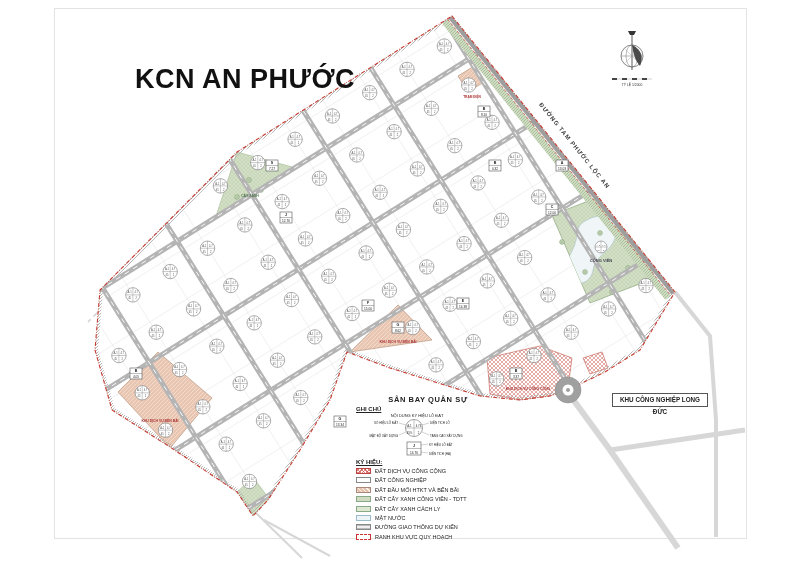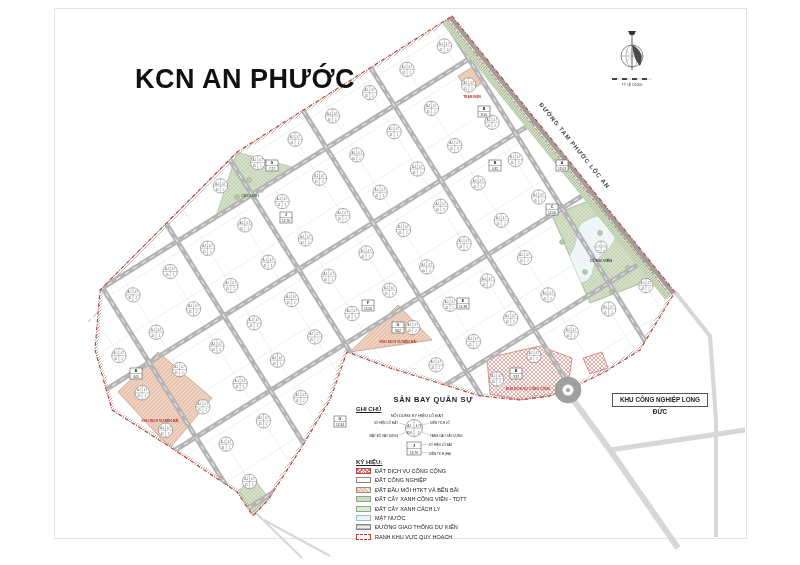--- a/index.html
+++ b/index.html
@@ -4,21 +4,21 @@
 <style>
   html,body{margin:0;padding:0;background:#fff;}
   .page{position:relative;width:800px;height:565px;background:#ffffff;overflow:hidden;
         font-family:"Liberation Sans","DejaVu Sans",sans-serif;}
   .sheet-border{position:absolute;left:54px;top:8px;width:691px;height:529px;
         border:1px solid #e3e3e3;pointer-events:none;}
   #map{position:absolute;left:0;top:0;}
   svg{font-family:"Liberation Sans","DejaVu Sans",sans-serif;}
   .title{position:absolute;left:119px;top:48px;margin:16px;font-size:27px;font-weight:bold;
         color:#111;letter-spacing:.5px;}
-  .lbl-airport{position:absolute;left:383px;top:395px;width:90px;text-align:right;
+  .lbl-airport{position:absolute;left:383px;top:395px;width:90px;text-align:center;
         font-size:7.5px;font-weight:bold;letter-spacing:.6px;color:#222;}
   .lbl-longduc{position:absolute;left:612px;top:393px;width:94px;height:12px;line-height:12px;
         text-align:center;font-size:6.3px;font-weight:bold;color:#222;background:#fff;
         border:1px solid #555;}
   .notes{position:absolute;left:356px;top:406px;width:122px;color:#222;}
   .notes-heading{font-size:6px;font-weight:bold;text-decoration:underline;}
   .notes-sub{font-size:4px;text-align:center;margin-top:1px;}
   .legend{position:absolute;left:356px;top:459px;color:#222;}
   .legend-heading{font-size:6px;font-weight:bold;margin-bottom:3px;text-decoration:underline;}
   .lg-row{display:flex;align-items:center;gap:4px;margin-bottom:3.4px;}

